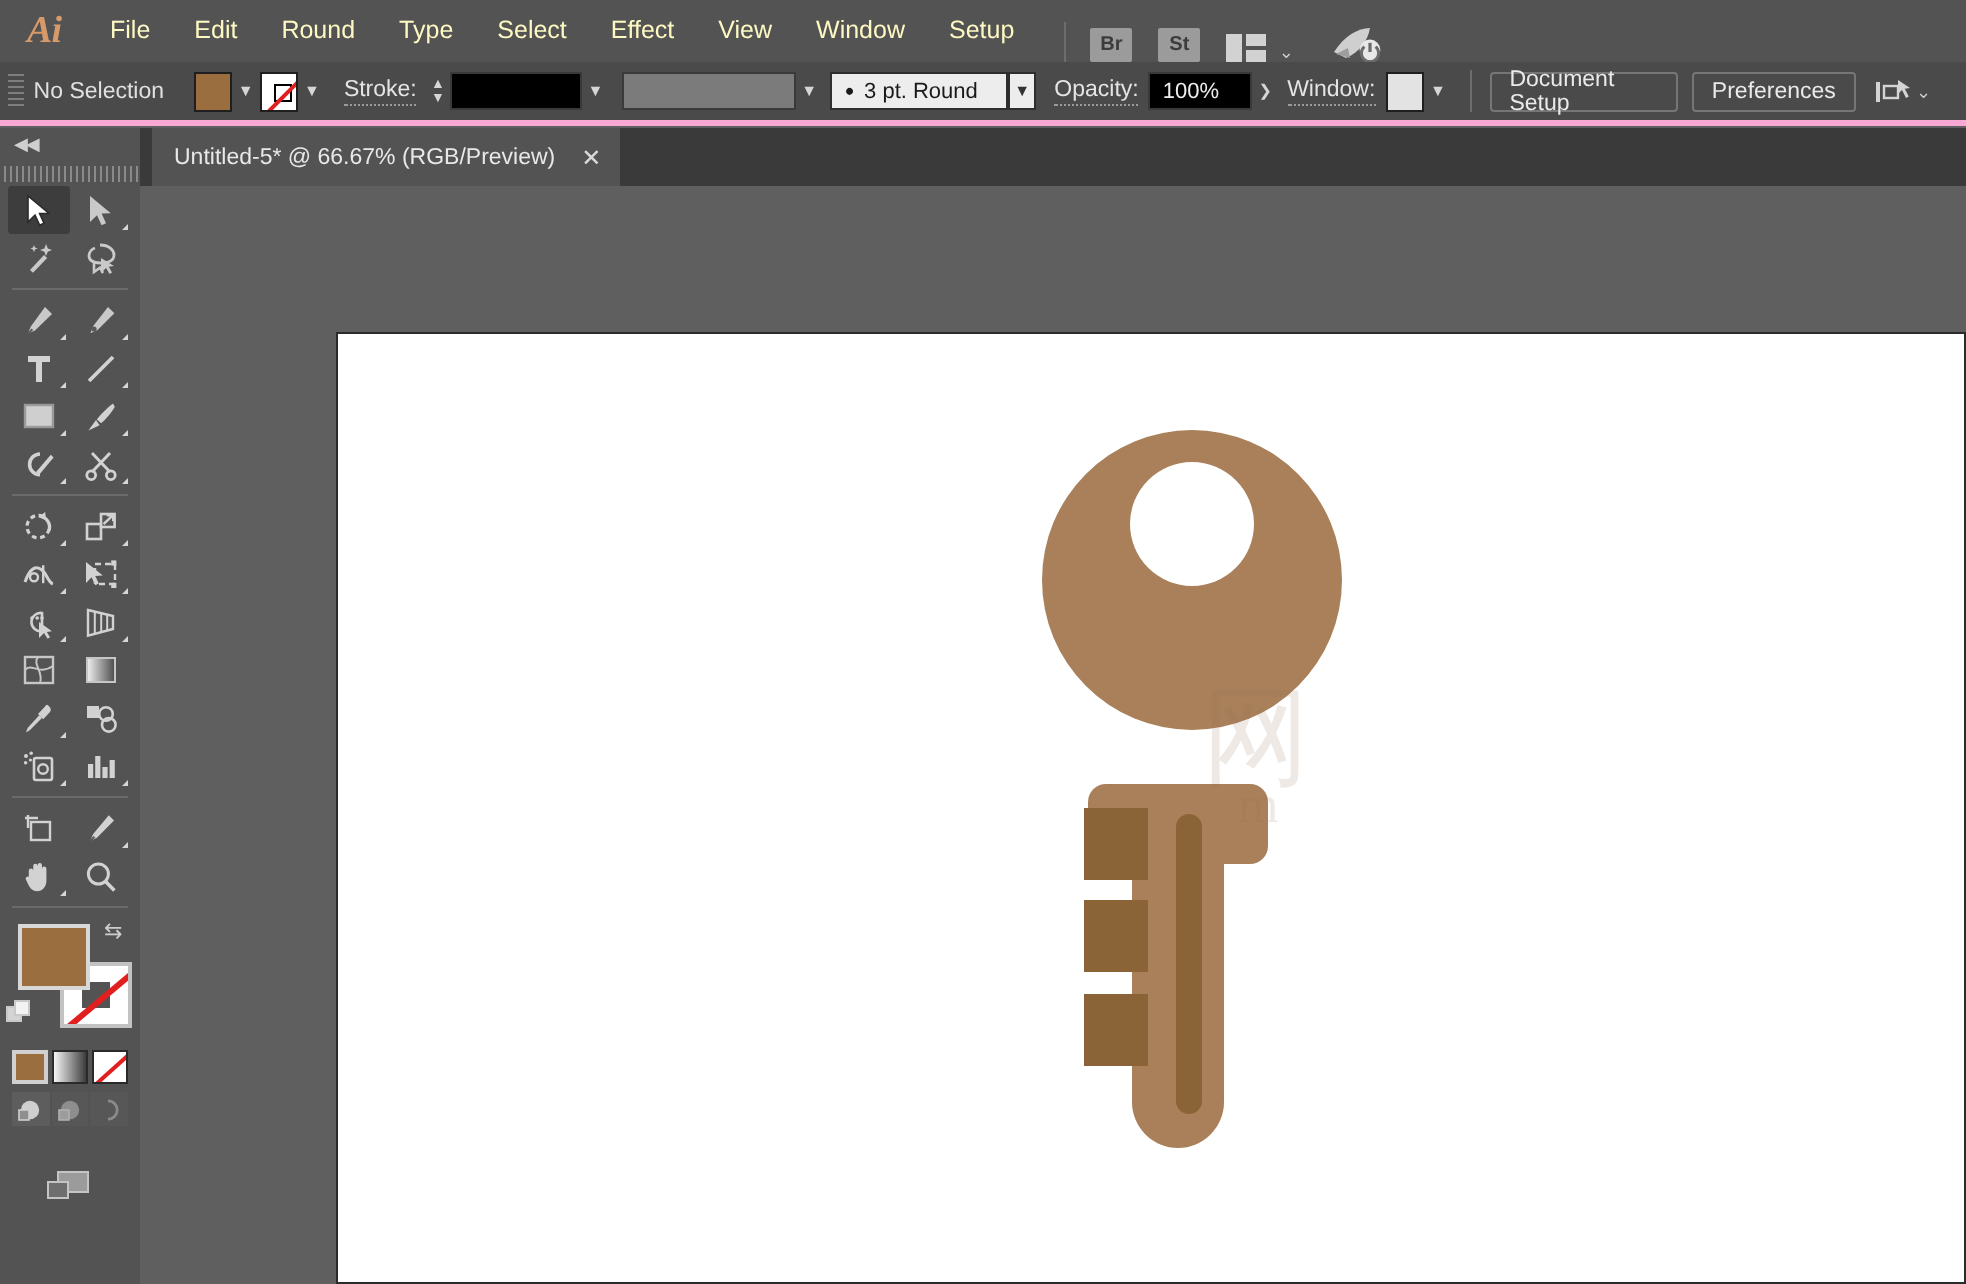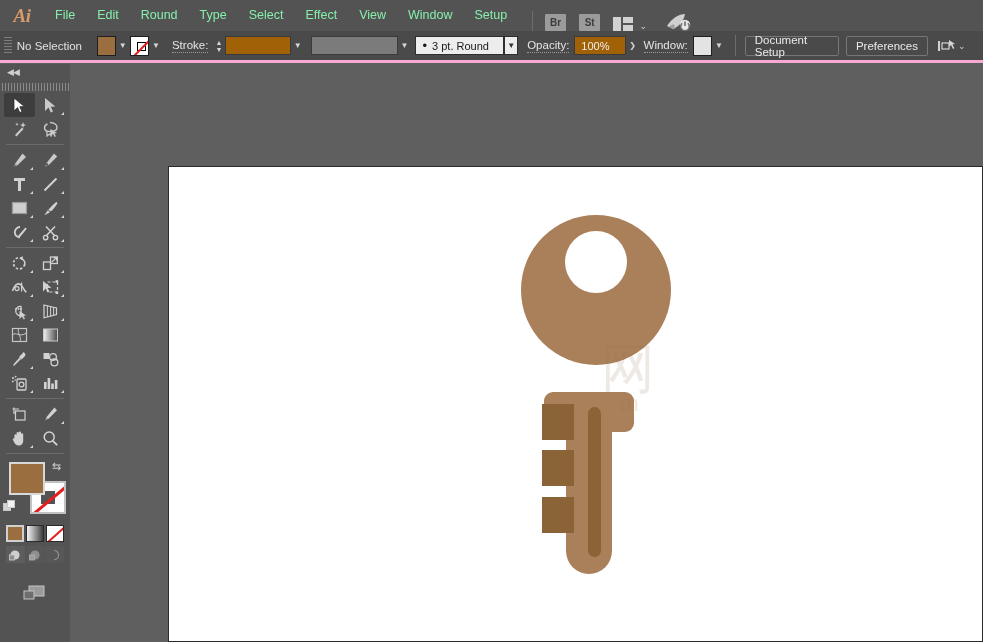--- a/index.html
+++ b/index.html
@@ -21,21 +21,21 @@
   }
   #ai-logo {
     width: 44px; height: 31px;
     display: flex; align-items: center; justify-content: center;
     font-family: "Liberation Serif", serif;
     font-size: 19px; font-weight: bold; font-style: italic;
     color: #d79a6a; letter-spacing: -0.5px;
   }
   .menu-item {
     padding: 0 11px; height: 31px; line-height: 31px;
-    font-size: 12.5px; color: #86efac; cursor: default;
+    font-size: 12.5px; color: #fef9c3; cursor: default;
     white-space: nowrap;
   }
   .mb-sep {
     width: 1px; height: 20px; background: #6d6d6d; margin: 0 12px 0 14px;
   }
   .mini-btn {
     width: 21px; height: 17px; background: #9b9b9b; color: #3c3c3c;
     font-size: 10px; font-weight: bold; text-align: center; line-height: 17px;
     margin-right: 13px; border-radius: 1px;
   }
@@ -81,21 +81,21 @@
   .cb-label {
     font-size: 11.5px; color: #e4e4e4; margin: 0 5px 0 9px;
     border-bottom: 1px dotted #9a9a9a; padding-bottom: 1px;
   }
   .spinner {
     width: 13px; height: 20px; color: #d6d6d6; font-size: 7px;
     display: flex; flex-direction: column; align-items: center;
     justify-content: center; line-height: 7px;
   }
   .field-dark {
-    height: 19px; background: #a16207; border: 1px solid #3a3a3a;
+    height: 19px; background: #000000; border: 1px solid #3a3a3a;
   }
   .field-light {
     height: 19px; background: #ededed; border: 1px solid #2e2e2e;
     color: #1a1a1a; font-size: 11px; display: flex; align-items: center;
   }
   .cb-sep { width: 1px; height: 21px; background: #6d6d6d; margin: 0 9px; }
   .btn {
     height: 20px; padding: 0 9px; border: 1px solid #767676; border-radius: 2px;
     background: #4a4a4a; color: #eaeaea; font-size: 11.5px;
     display: flex; align-items: center; cursor: default;
@@ -290,20 +290,26 @@
     <div style="width:20px;height:18px">
       <svg width="20" height="18" viewBox="0 0 20 18">
         <rect x="1" y="4" width="2" height="10" fill="#d4d4d4"></rect>
         <rect x="5" y="6" width="7" height="6" fill="none" stroke="#d4d4d4" stroke-width="1.2"></rect>
         <path d="M12 3 L12 10 L14 8 L16 12 L17.4 11.2 L15.4 7.4 L18 7 Z" fill="#d4d4d4"></path>
       </svg>
     </div>
     <div class="chev">⌄</div>
   </div>
 
+  <div id="tabstrip">
+    <div id="doc-tab">
+      <span id="doc-tab-label">Untitled-5* @ 66.67% (RGB/Preview)</span>
+      <span id="doc-tab-close">✕</span>
+    </div>
+  </div>
 
   <div id="toolpanel">
     <div id="tp-collapse">◀◀</div>
     <div id="tp-grip"></div>
 
     <div class="tool-grid">
       <div class="tool active">
         <svg width="15" height="17" viewBox="0 0 15 17">
             <path d="M2 1 L2 14 L5.5 10.6 L7.8 15.6 L10 14.6 L7.8 9.8 L12.4 9.6 Z" fill="#fff" stroke="#2b2b2b" stroke-width="0.8"></path>
           </svg>

